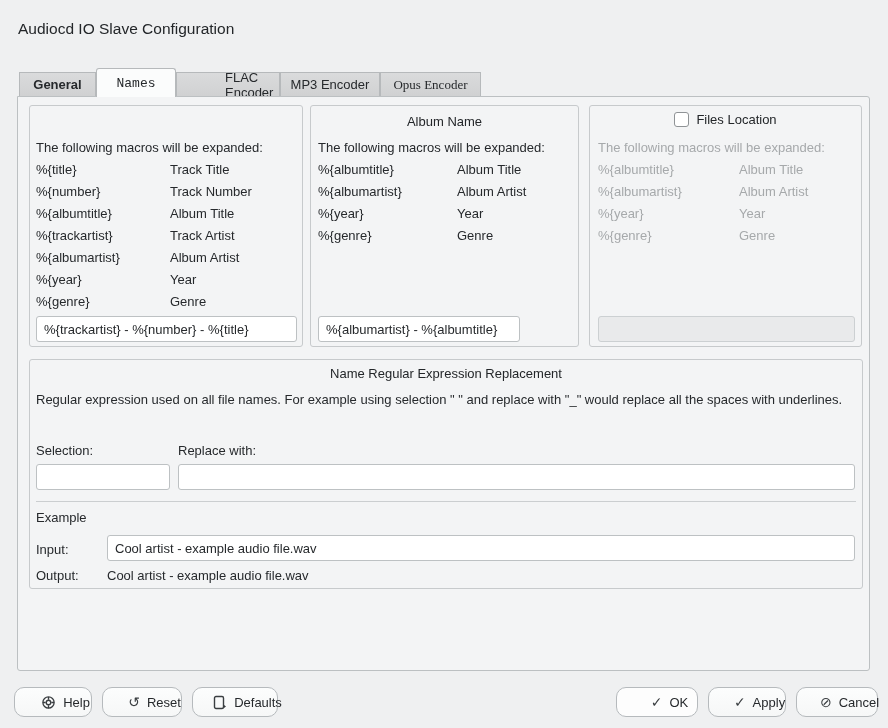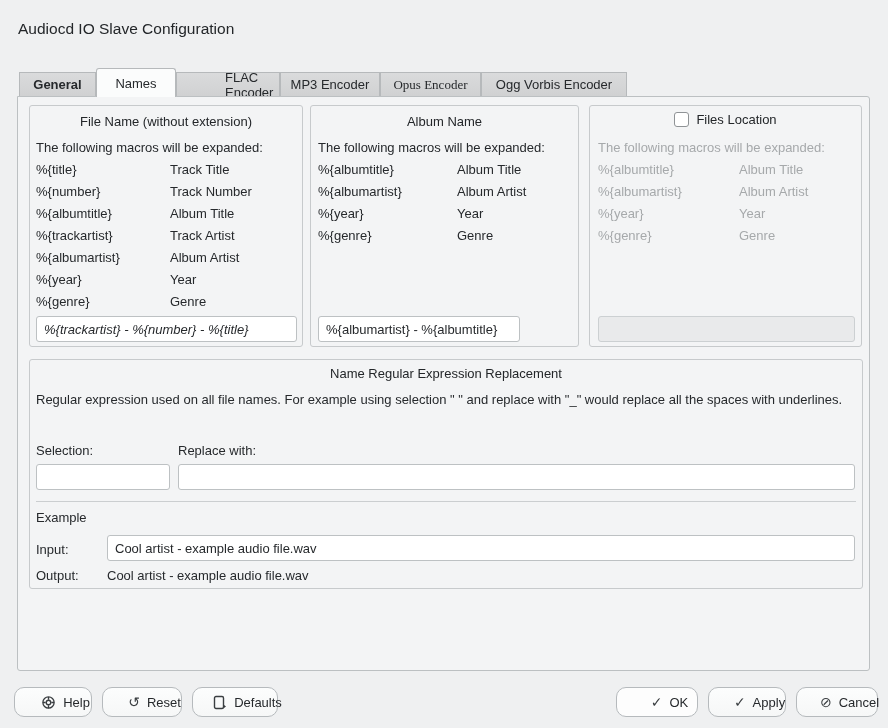--- a/index.html
+++ b/index.html
@@ -62,30 +62,28 @@
   .btn svg{display:block;}
 </style>
 </head>
 <body>
 
 <div class="window">
 
   <div class="win-title">Audiocd IO Slave Configuration</div>
 
   <div class="tab" style="left:19px;width:77px;font-weight:bold;">General</div>
-  <div class="tab active" style="left:96px;width:80px;">Names</div>
+  <div class="tab active" style="left:96px;width:80px;font-family:Liberation Mono, monospace;">Names</div>
   <div class="tab" style="left:176px;width:104px;padding-left:48px;">FLAC Encoder</div>
   <div class="tab" style="left:280px;width:100px;">MP3 Encoder</div>
   <div class="tab" style="left:380px;width:101px;font-family:Liberation Serif, serif;">Opus Encoder</div>
-  <div class="tab" style="left:481px;width:146px;">Ogg Vorbis Encoder</div>
 
   <div class="pane">
 
     <div class="groupbox" style="left:11px;top:8px;width:274px;height:242px;">
-      <div class="grouptitle">File Name (without extension)</div>
       <div class="hint">The following macros will be expanded:</div>
       <div class="macro-row" style="top:56px;">
           <span class="macro-token">%{title}</span>
           <span>Track Title</span>
         </div>
       <div class="macro-row" style="top:78px;">
           <span class="macro-token">%{number}</span>
           <span>Track Number</span>
         </div>
       <div class="macro-row" style="top:100px;">
@@ -101,21 +99,21 @@
           <span>Album Artist</span>
         </div>
       <div class="macro-row" style="top:166px;">
           <span class="macro-token">%{year}</span>
           <span>Year</span>
         </div>
       <div class="macro-row" style="top:188px;">
           <span class="macro-token">%{genre}</span>
           <span>Genre</span>
         </div>
-      <input class="lineedit" style="left: 6px; top: 210px; width: 261px; font-style: italic;" value="%{trackartist} - %{number} - %{title}">
+      <input class="lineedit" style="left: 6px; top: 210px; width: 261px;" value="%{trackartist} - %{number} - %{title}">
     </div>
 
     <div class="groupbox" style="left:292px;top:8px;width:269px;height:242px;">
       <div class="grouptitle">Album Name</div>
       <div class="hint" style="left:7px;">The following macros will be expanded:</div>
       <div class="macro-row" style="left:7px;top:56px;">
           <span class="macro-token" style="width:139px;">%{albumtitle}</span>
           <span>Album Title</span>
         </div>
       <div class="macro-row" style="left:7px;top:78px;">

